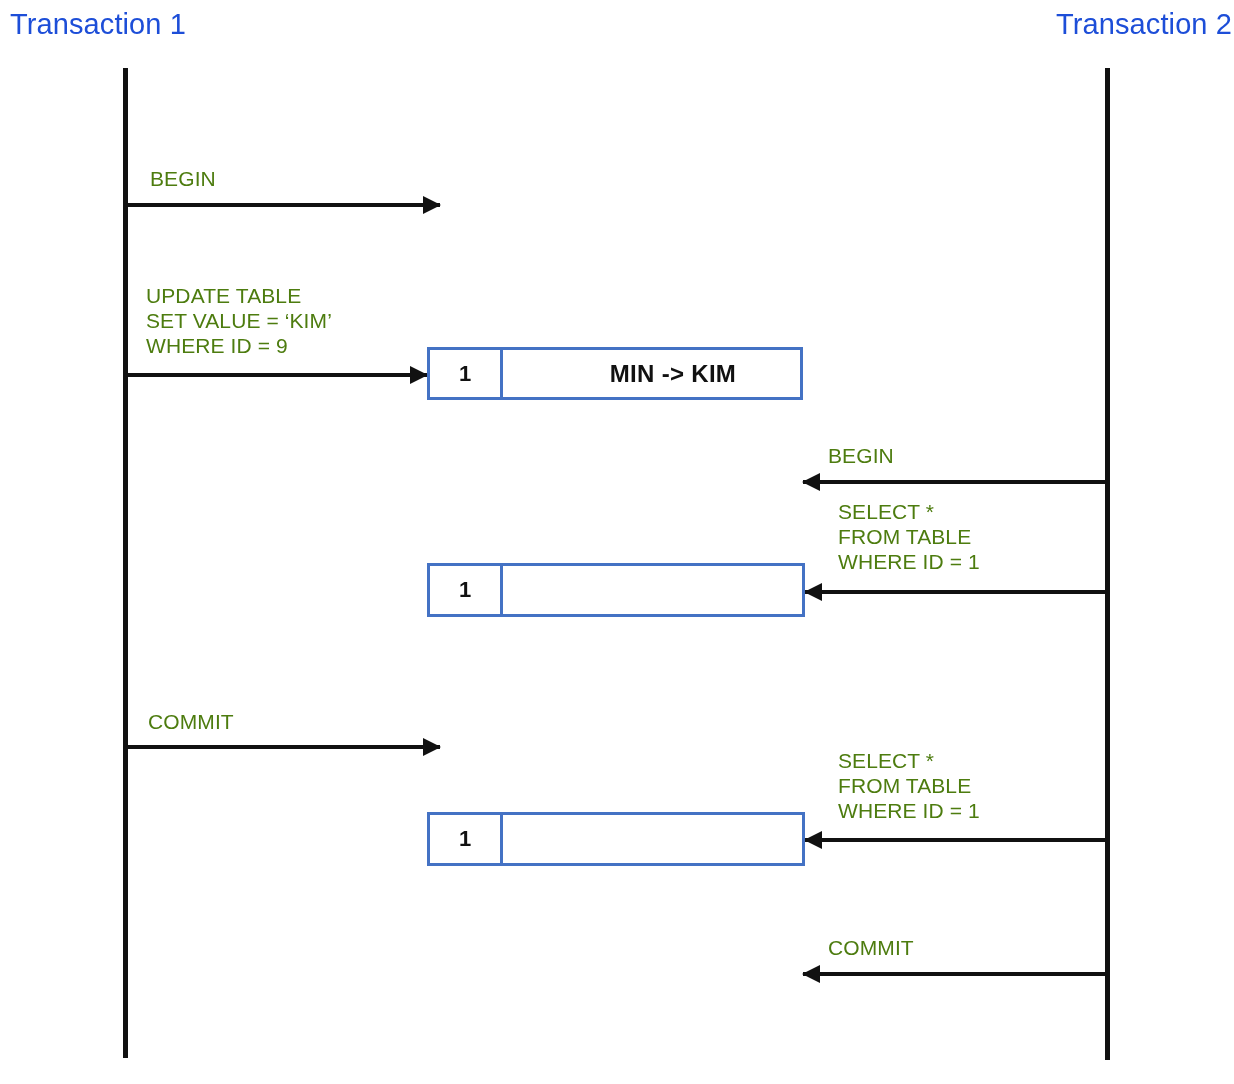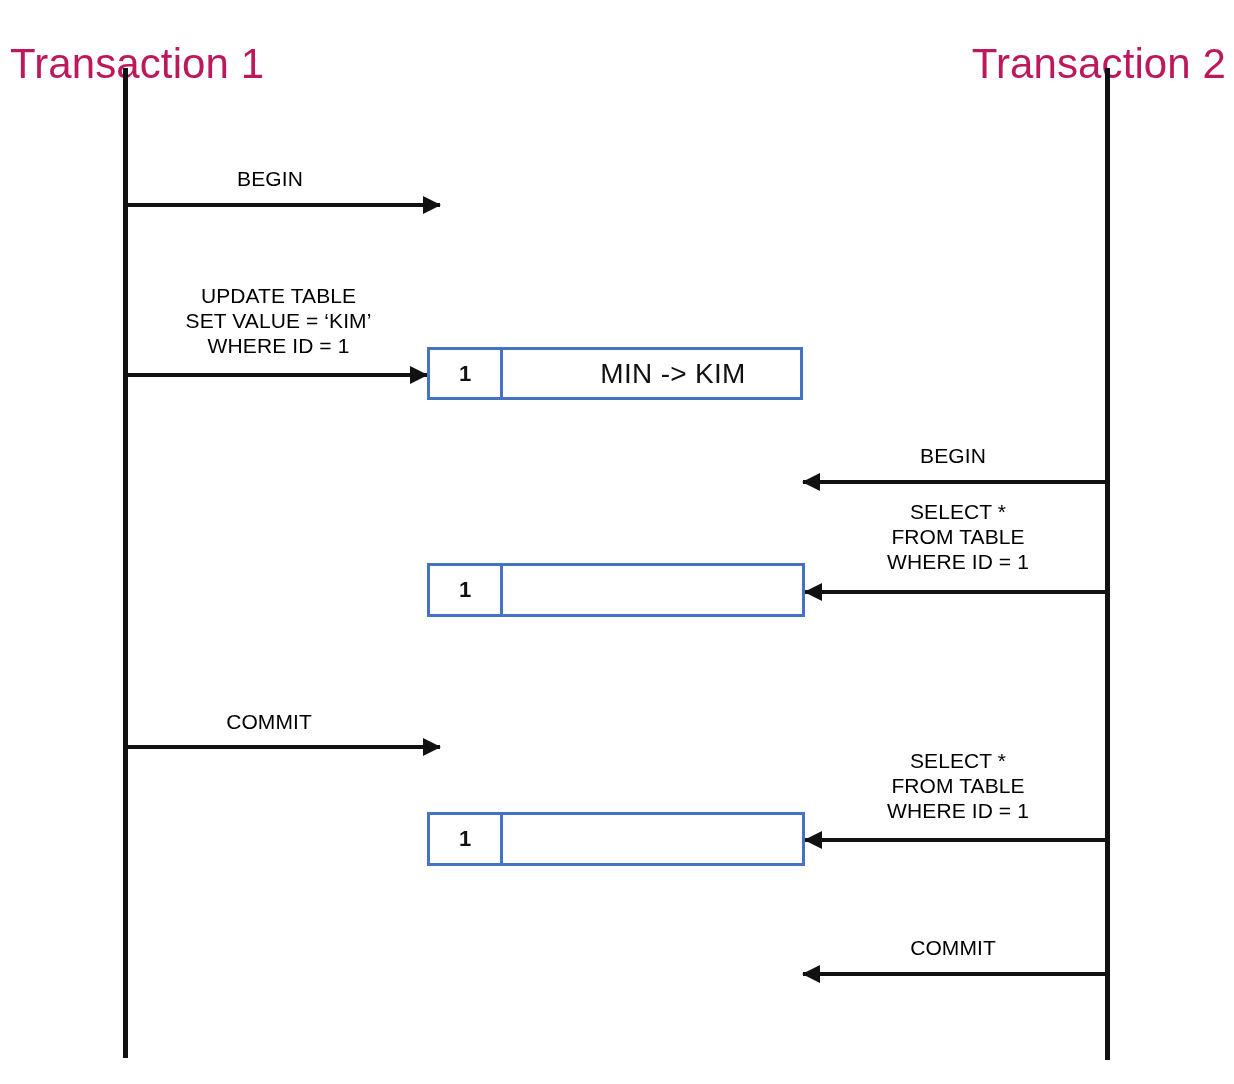--- a/index.html
+++ b/index.html
@@ -14,25 +14,24 @@
     position: relative;
     width: 1234px;
     height: 1084px;
     background: #ffffff;
     overflow: hidden;
   }
 
   
   .lifeline-title {
     position: absolute;
-    font-size: 42px;
-    color: #be185d;
+    font-size: 29px;
+    color: #1d4ed8;
     white-space: nowrap;
     letter-spacing: 0.1px;
-    margin-top: 32px;
   }
   .lifeline {
     position: absolute;
     width: 5px;
     background: #111111;
   }
 
   
   .msg {
     position: absolute;
@@ -59,22 +58,21 @@
   }
   .msg.to-left .head {
     left: -1px;
     border-right: 18px solid #111111;
   }
 
   .msg-label {
     position: absolute;
     font-size: 21px;
     line-height: 25px;
-    color: #000000;
-    text-align: center;
+    color: #4d7c0f;
     white-space: pre-line;
     letter-spacing: 0.1px;
   }
 
   
   .row-box {
     position: absolute;
     display: flex;
     border: 3px solid #4472c4;
     background: #ffffff;
@@ -89,51 +87,51 @@
     box-sizing: border-box;
     font-size: 22px;
     font-weight: bold;
     color: #111111;
   }
   .row-box .cell-value {
     flex: 1;
     display: flex;
     align-items: center;
     justify-content: center;
-    font-size: 28px;
-    font-weight: normal;
+    font-size: 24px;
+    font-weight: bold;
     color: #111111;
     letter-spacing: 0.3px;
     margin-left: 43px;
   }
 </style>
 </head>
 <body>
 
 <div id="canvas">
 
   <div class="lifeline-title" style="left:10px; top:8px;">Transaction 1</div>
-  <div class="lifeline-title" style="right:8px; top:8px;">Transaction 2</div>
+  <div class="lifeline-title" style="right:2px; top:8px;">Transaction 2</div>
 
   <div class="lifeline" style="left:123px; top:68px; height:990px;"></div>
   <div class="lifeline" style="left:1105px; top:68px; height:992px;"></div>
 
   <div class="msg to-right" style="left:125px; top:203px; width:315px;">
     <div class="shaft" style="width:315px;"></div>
     <div class="head"></div>
   </div>
   <div class="msg-label" style="left:150px; top:166px; width:240px;">BEGIN</div>
 
   <div class="msg to-right" style="left:125px; top:373px; width:302px;">
     <div class="shaft" style="width:302px;"></div>
     <div class="head"></div>
   </div>
   <div class="msg-label" style="left:146px; top:283px; width:265px;">UPDATE TABLE
 SET VALUE = ‘KIM’
-WHERE ID = 1</div>
+WHERE ID = 9</div>
 
   <div class="row-box" style="left:427px; top:347px; width:376px; height:53px;">
     <div class="cell-id">1</div>
     <div class="cell-value">MIN -&gt; KIM</div>
   </div>
 
   <div class="msg to-left" style="left:803px; top:480px; width:304px;">
     <div class="shaft" style="width:304px;"></div>
     <div class="head"></div>
   </div>

